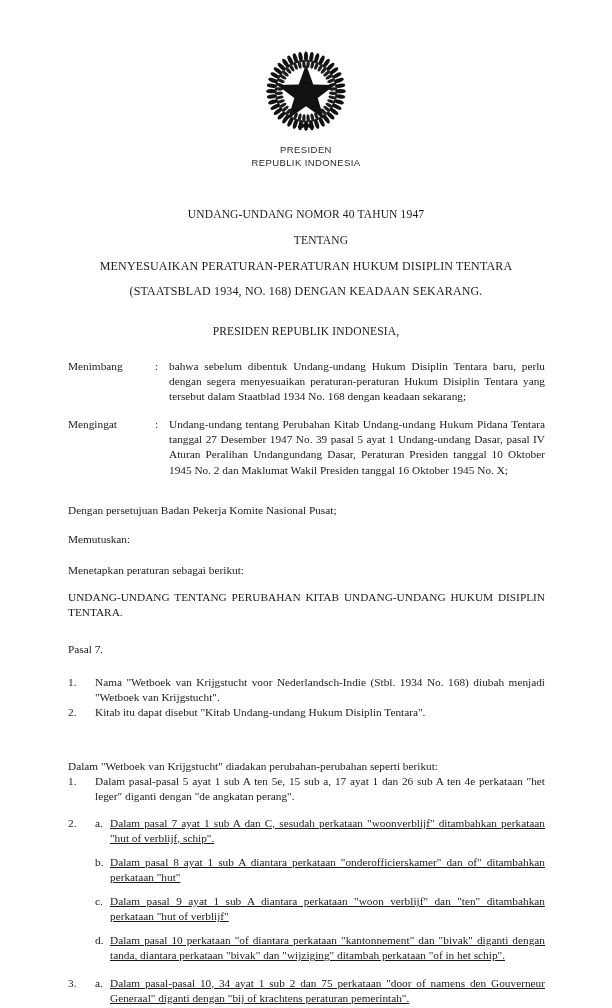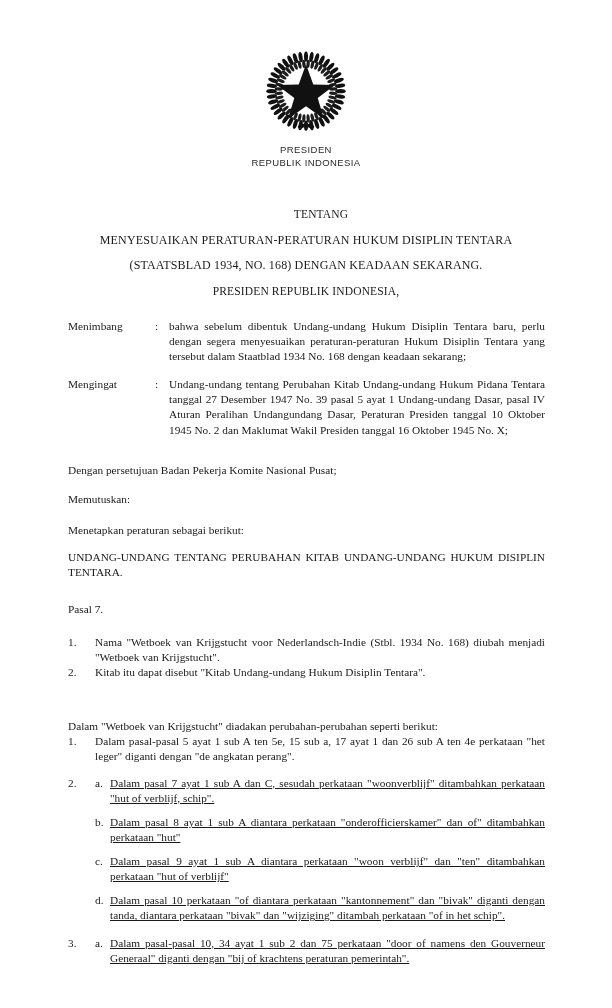--- a/index.html
+++ b/index.html
@@ -56,21 +56,21 @@
   .t-line.gap-top { margin-top: 7px; padding-left: 30px; }
   .t-sub {
     font-size: 12px;
     line-height: 15px;
     letter-spacing: 0.15px;
     margin-top: 9px;
   }
   .presiden-ri {
     font-size: 11.5px;
     letter-spacing: 0.15px;
-    margin-top: 12px;
+    margin-top: 26px;
   }
 
   
   .body-region {
     margin-top: 22px;
     padding: 0 67px 0 68px;
     font-size: 11.3px;
     line-height: 15.1px;
   }
 
@@ -259,20 +259,21 @@
         <path d="M50 17 L57.6 38.2 L80.2 38.6 L62.2 52.2 L68.8 74.2 L50 60.8 L31.2 74.2 L37.8 52.2 L19.8 38.6 L42.4 38.2 Z"></path>
       </g>
     </svg>
     <div class="emblem-caption">
       <div>PRESIDEN</div>
       <div>REPUBLIK INDONESIA</div>
     </div>
   </div>
 
   <div class="title-block">
+    <div class="t-line">UNDANG-UNDANG NOMOR 40 TAHUN 1947</div>
     <div class="t-line gap-top">TENTANG</div>
     <div class="t-sub">MENYESUAIKAN PERATURAN-PERATURAN HUKUM DISIPLIN TENTARA</div>
     <div class="t-sub" style="margin-top:10px;">(STAATSBLAD 1934, NO. 168) DENGAN KEADAAN SEKARANG.</div>
     <div class="presiden-ri">PRESIDEN REPUBLIK INDONESIA,</div>
   </div>
 
   <div class="body-region">
 
     <div class="cons-row">
       <div class="cons-label">Menimbang</div>

